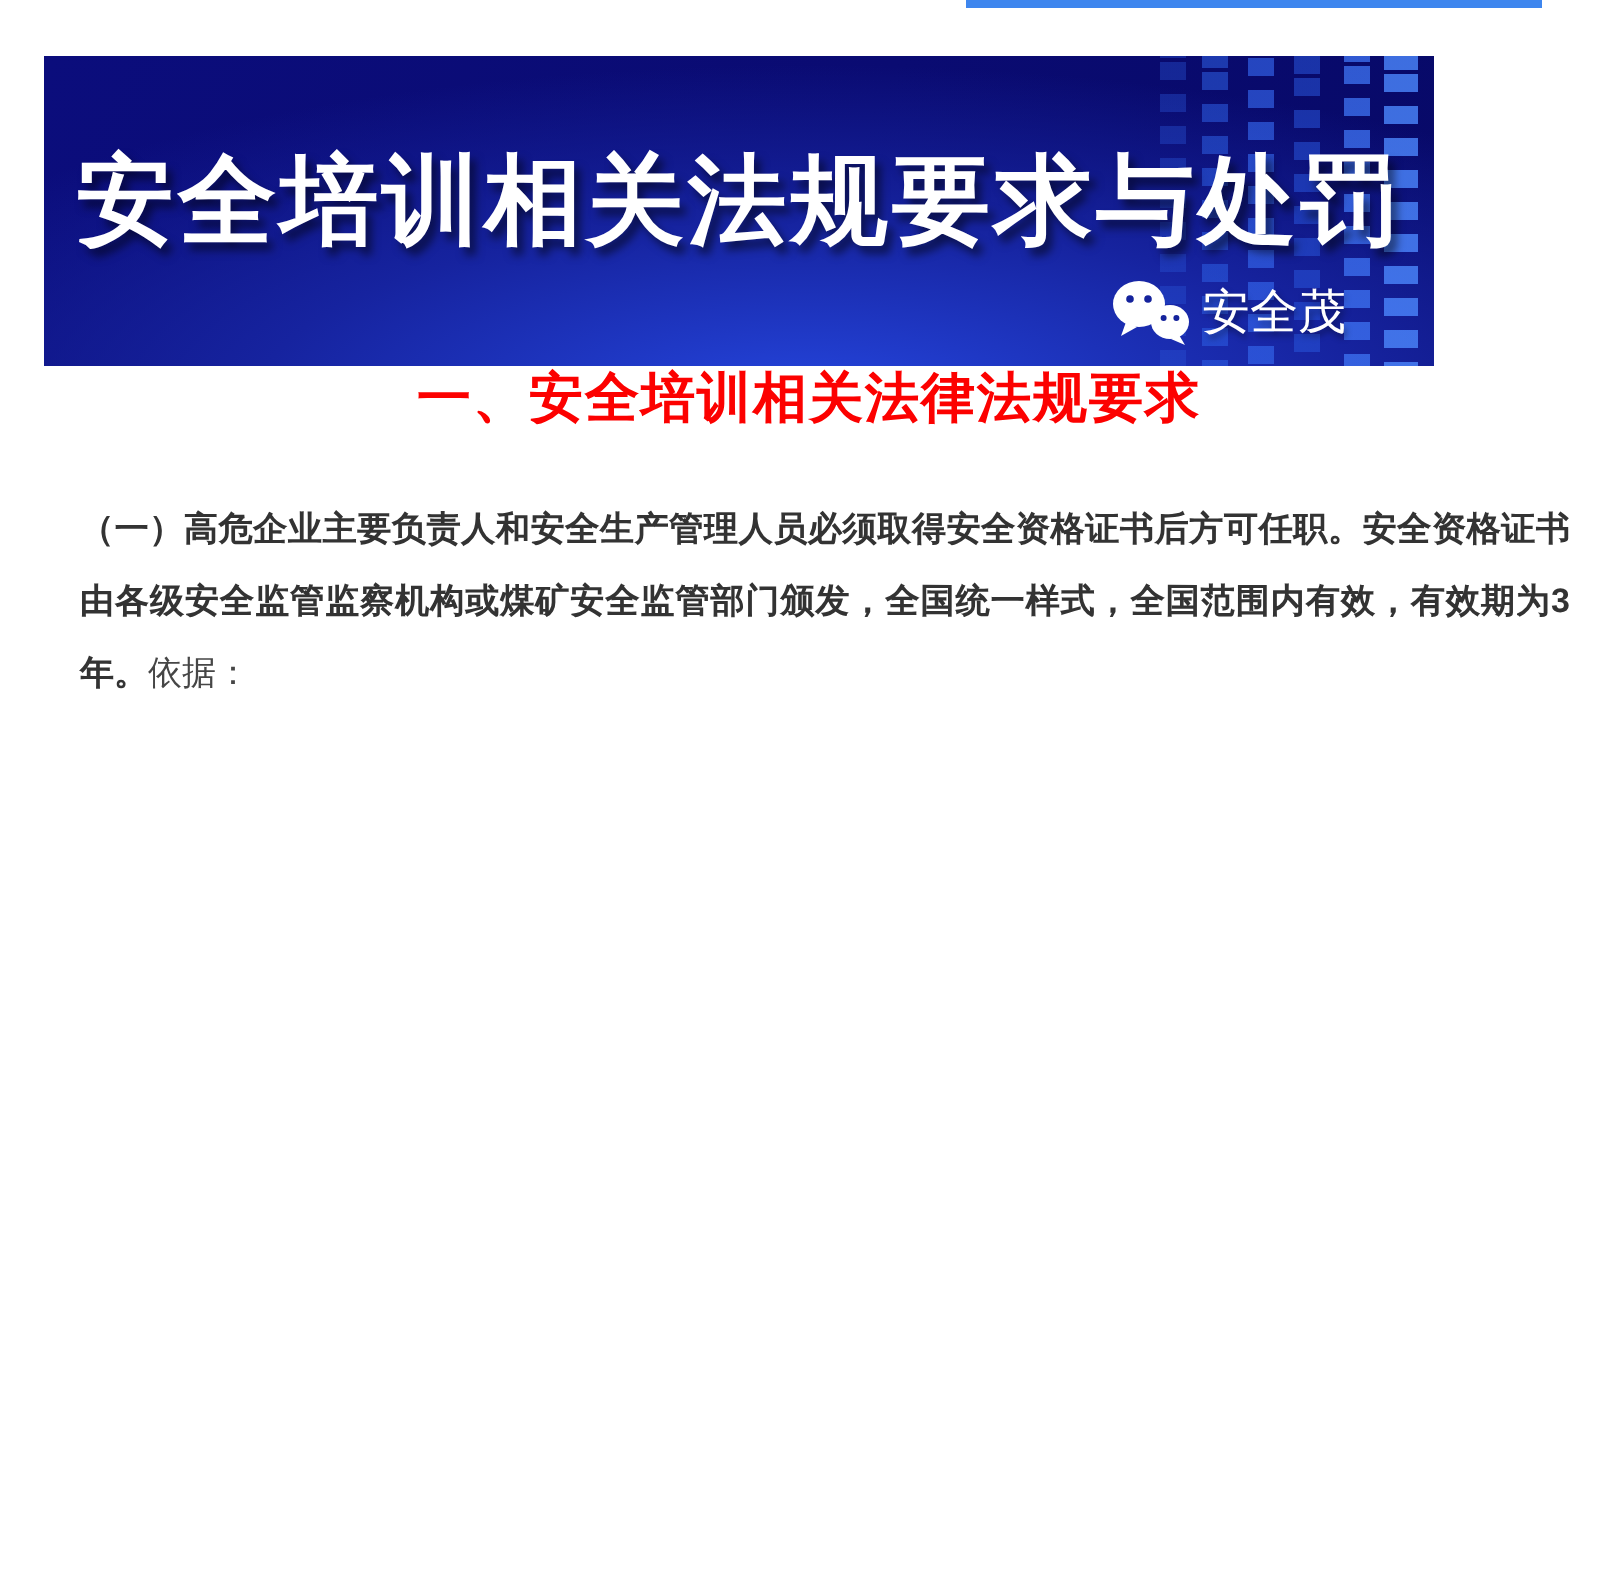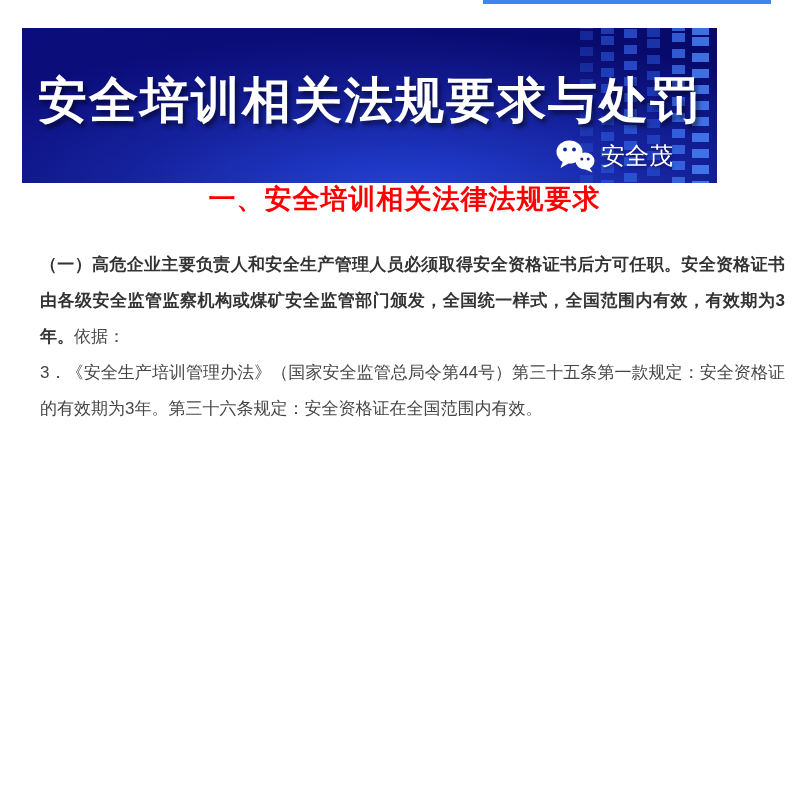--- a/index.html
+++ b/index.html
@@ -115,16 +115,15 @@
         </svg>
       </span>
       <span>安全茂</span>
     </div>
   </div>
 
   <h2 class="heading">一、安全培训相关法律法规要求</h2>
 
   <div class="article">
     <p><span class="bold-run">（一）高危企业主要负责人和安全生产管理人员必须取得安全资格证书后方可任职。安全资格证书由各级安全监管监察机构或煤矿安全监管部门颁发，全国统一样式，全国范围内有效，有效期为3年。</span><span>依据：</span></p>
-    <p>3．《安全生产培训管理办法》（国家安全监管总局令第44号）第三十五条第一款规定：安全资格证的有效期为3年。第三十六条规定：安全资格证在全国范围内有效。</p>
   </div>
 
 </div>
 
 </body></html>

